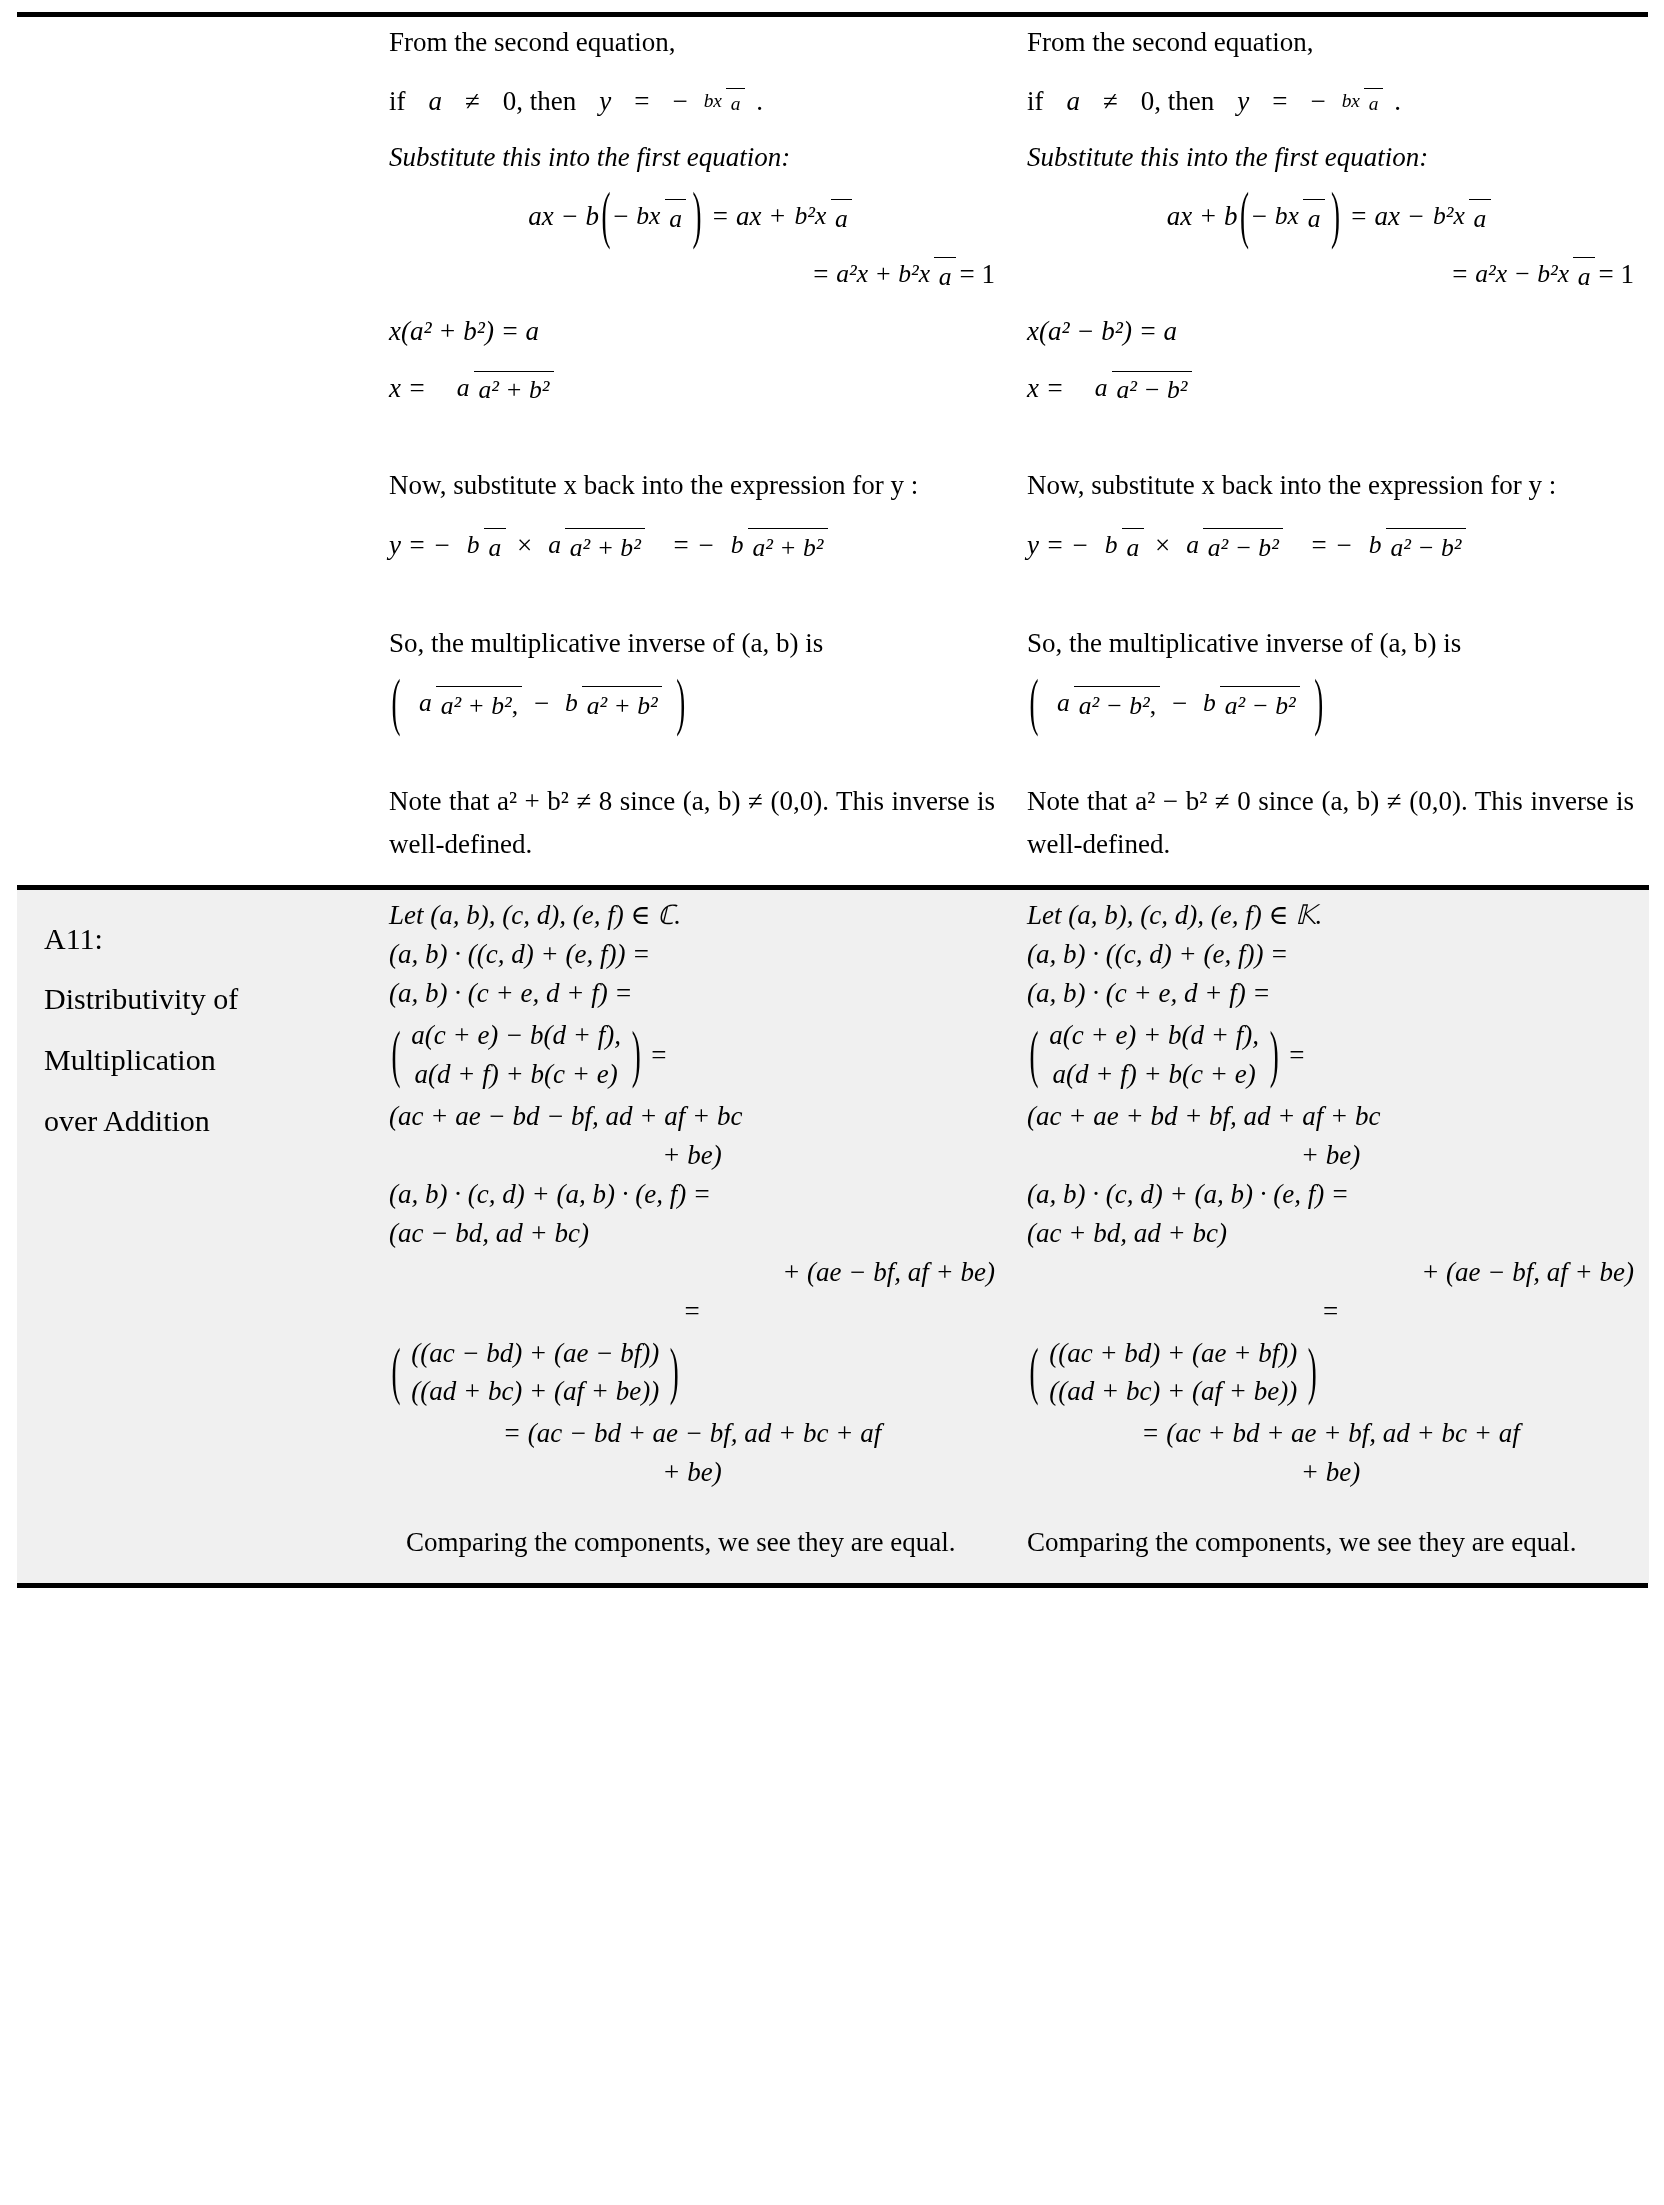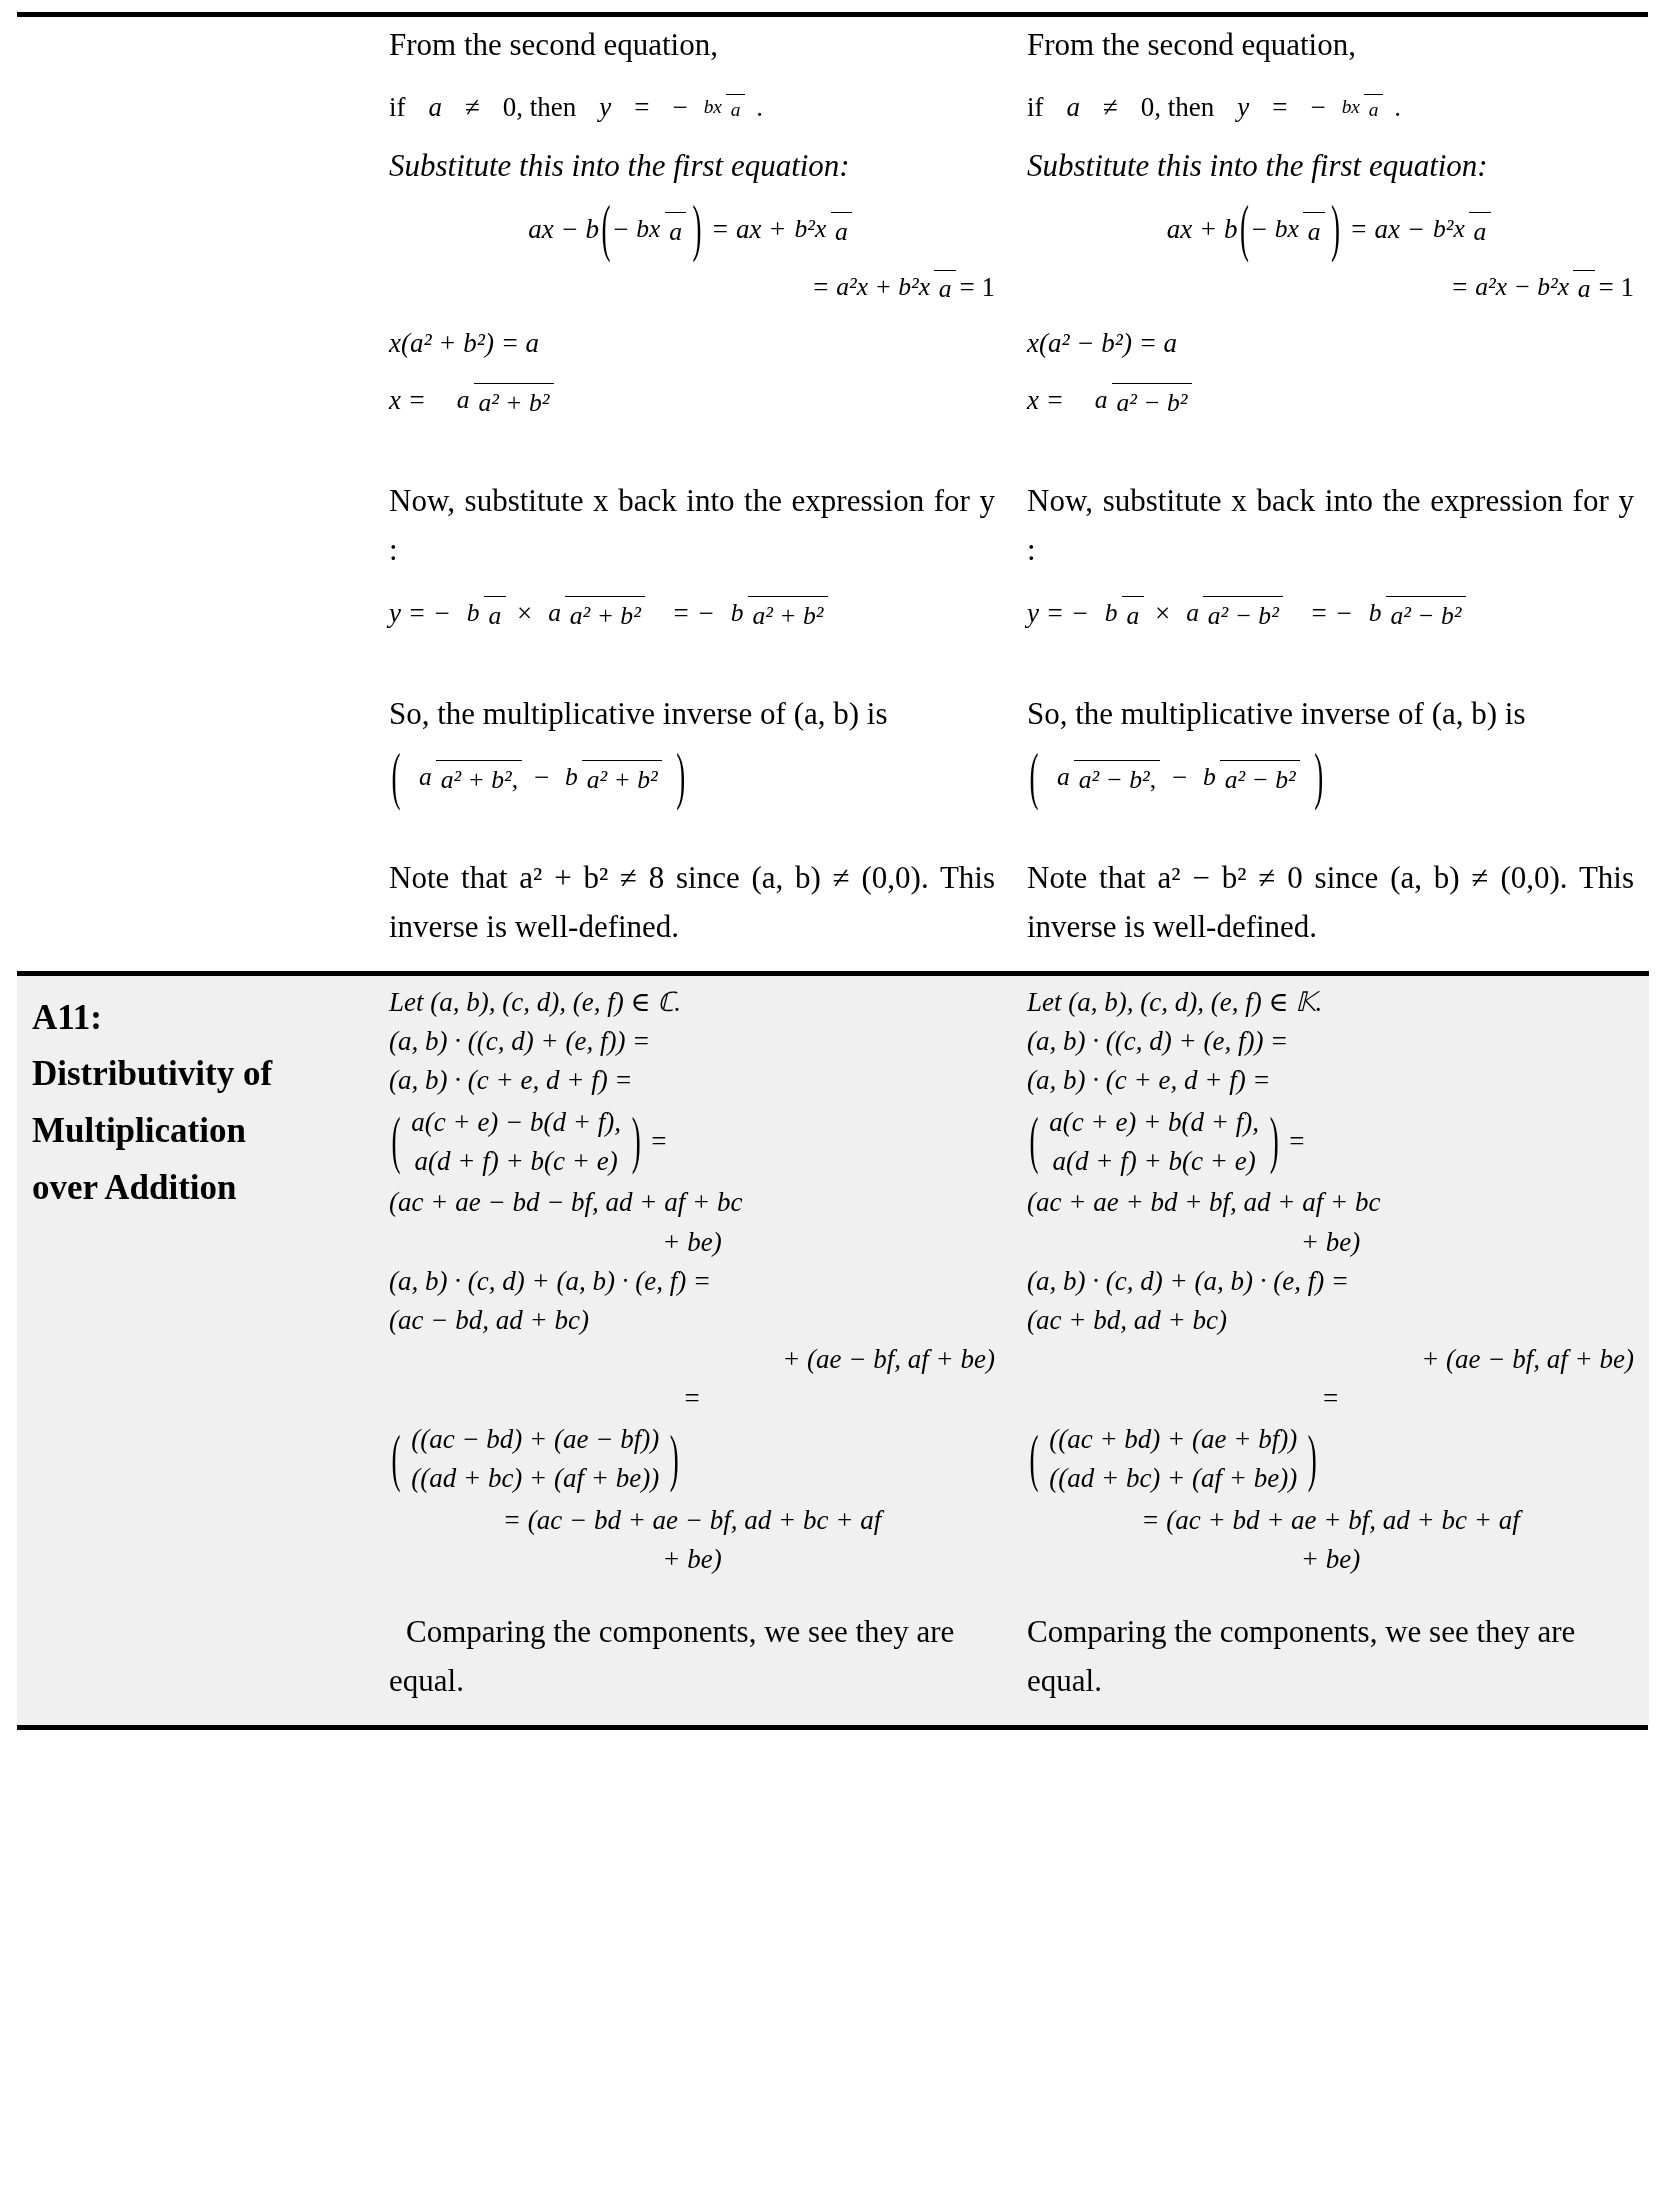--- a/index.html
+++ b/index.html
@@ -23,28 +23,28 @@
 
   td{vertical-align:top;padding:0;}
   td.label{padding:13.2px 15px 15px 15px;}
   td.col{padding:4.4px 15px 15px 17px;}
 
   tr.shaded td{background:#f0f0f0;}
   tr.shaded td.topline{border-top:5.3px solid #000;}
 
   
   .para{
-    font-size:31px;line-height:1.58;
+    font-size:27px;line-height:1.58;
     text-align:justify;text-justify:inter-word;
     margin:0 0 4.4px 0;
   }
   .para.nojust{text-align:left;}
   .para.indent{text-indent:17px;}
   .ital{font-style:italic;}
-  .lbl{font-size:35px;line-height:1.62;font-weight:bold;text-align:justify;text-justify:inter-word;margin:0;}
+  .lbl{font-size:30px;line-height:1.62;font-weight:normal;text-align:justify;text-justify:inter-word;margin:12px;}
   .lbl.last{text-align:left;}
 
   .gap-s{height:11.5px;}
   .gap-m{height:25.6px;}
   .gap-xl{height:53px;}
 
   
   .math{font-family:"Liberation Serif","DejaVu Serif",serif;font-style:italic;font-size:27px;line-height:1.25;}
   .math .op{font-style:normal;}
   .math .up{font-style:normal;}

